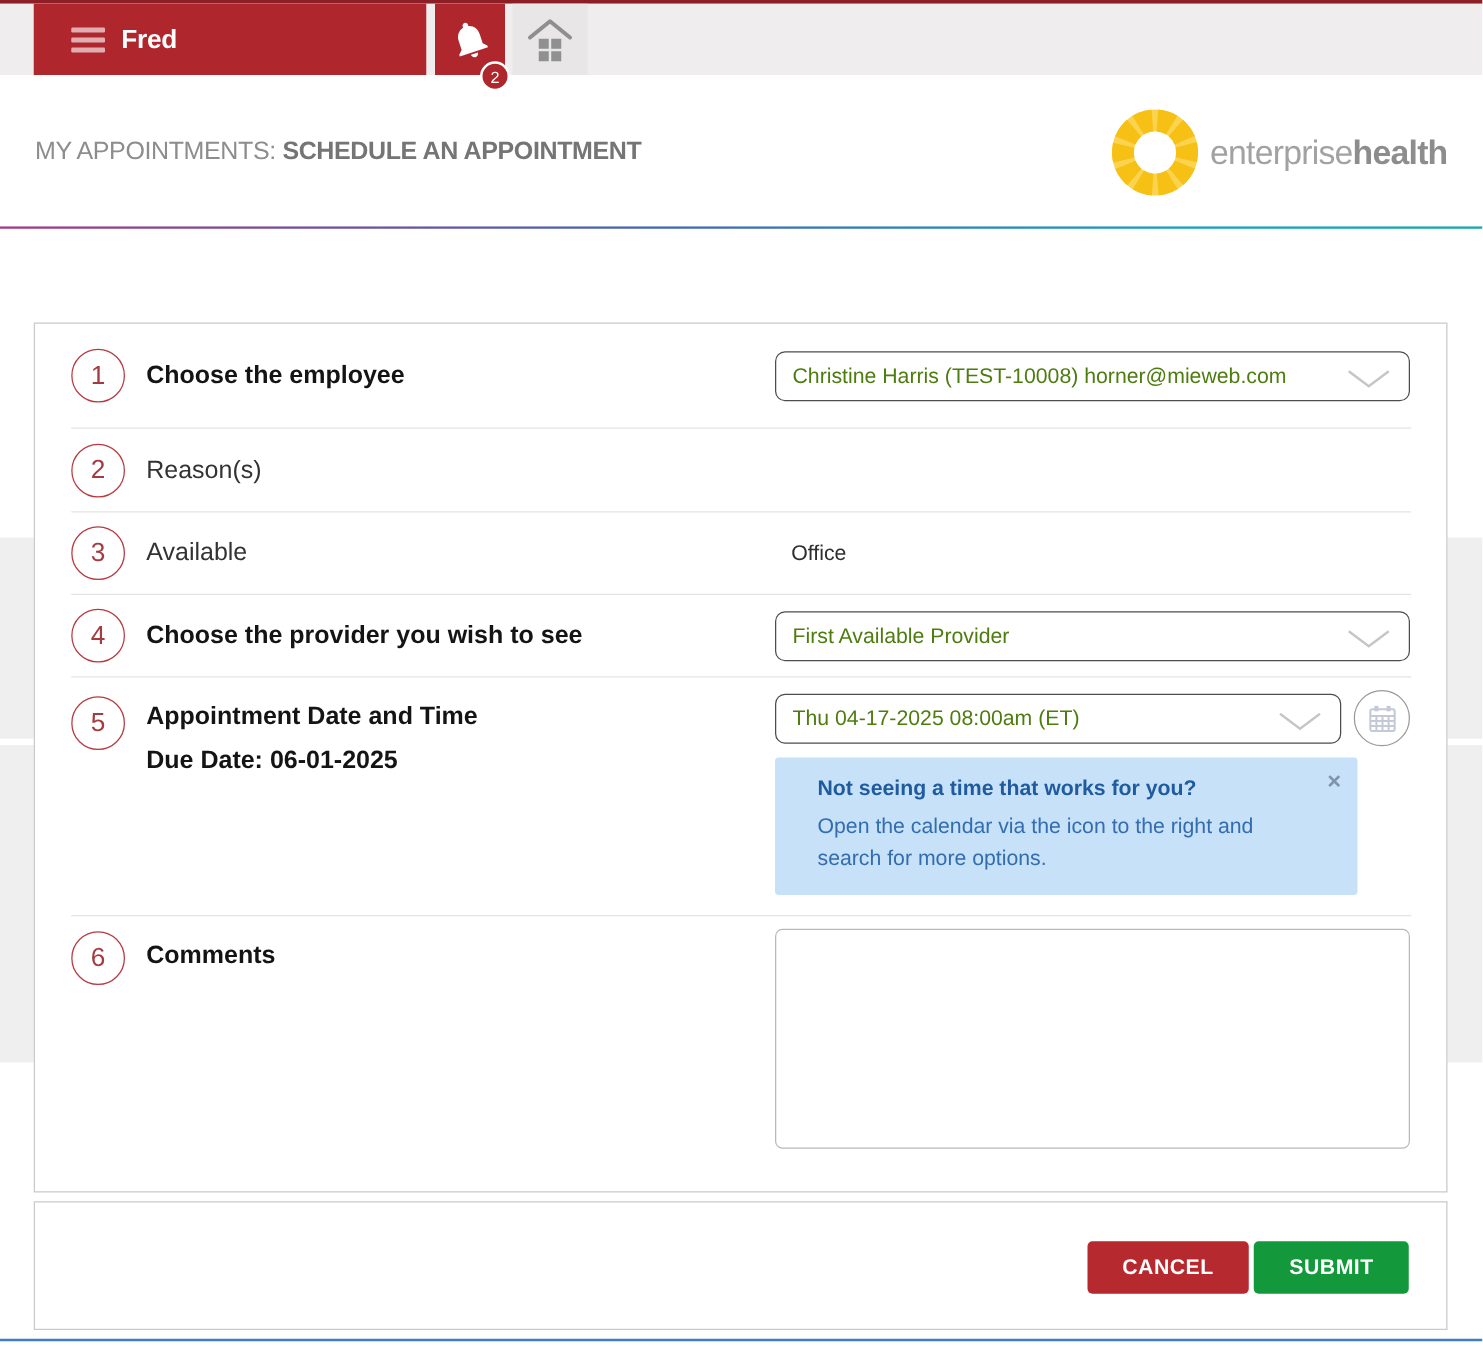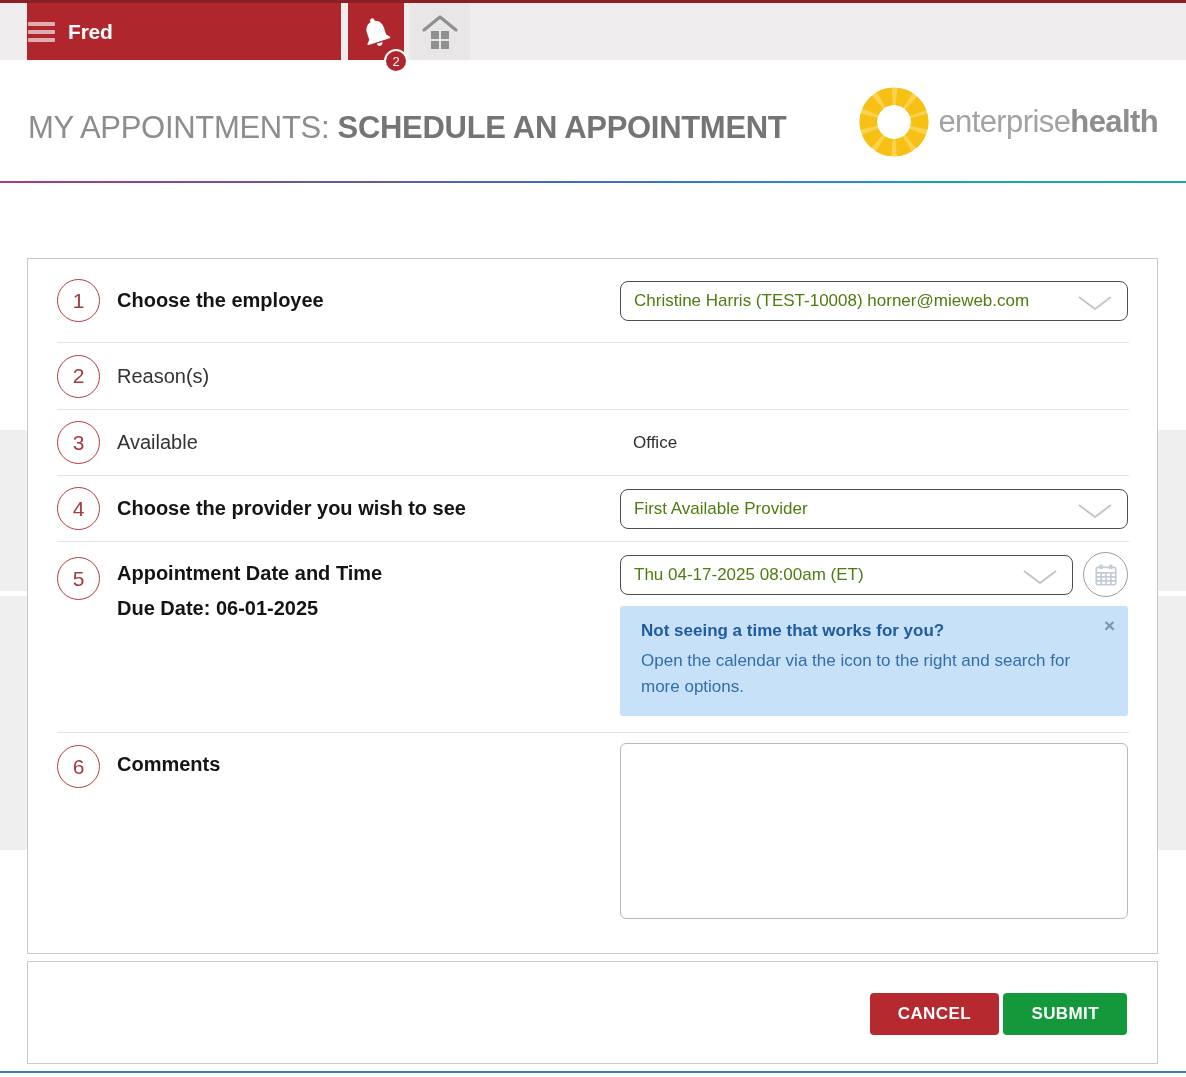--- a/index.html
+++ b/index.html
@@ -2,35 +2,35 @@
 <html><head>
 <meta charset="utf-8">
 <style>
   * { margin:0; padding:0; box-sizing:border-box; }
   html,body { width:1186px; background:#fff; font-family:"Liberation Sans", sans-serif; }
   body { height:1077px; overflow:hidden; }
 
   
   .topstrip { height:3px; background:#8c1e25; }
   .topbar { height:57px; background:#efeded; display:flex; align-items:stretch; }
-  .brand-block { margin-left:27px; width:314px; background:#b0262d; display:flex; align-items:center; padding-left:1px; cursor:pointer; }
+  .brand-block { margin-left:27px; width:314px; background:#b0262d; display:flex; align-items:center; padding-left:30px; cursor:pointer; }
   .hamburger { display:flex; flex-direction:column; gap:4px; margin-right:13px; }
   .hamburger span { display:block; width:27px; height:4px; background:#e0aeb1; border-radius:1px; }
   .brand-name { color:#fff; font-size:21px; font-weight:bold; letter-spacing:-0.2px; }
   .bell-tab { margin-left:7px; width:56px; background:#b0262d; display:flex; align-items:center; justify-content:center; position:relative; cursor:pointer; }
   .bell-tab svg { transform:rotate(-18deg); }
   .badge { position:absolute; bottom:-13px; right:-4px; width:24px; height:24px; border-radius:50%; background:#b0262d; border:2px solid #fff; color:#fff; font-size:13px; display:flex; align-items:center; justify-content:center; z-index:5; }
   .home-tab { margin-left:6px; width:60px; background:#e8e6e6; display:flex; align-items:center; justify-content:center; cursor:pointer; }
 
   
   .header { height:121px; position:relative; background:#fff; }
-  .page-title { position:absolute; left:28px; top:50px; font-size:31px; letter-spacing:-0.3px; color:#8d8d8d; white-space:nowrap; }
+  .page-title { position:absolute; left:28px; top:50px; font-size:20px; letter-spacing:-0.3px; color:#8d8d8d; white-space:nowrap; }
   .page-title b { color:#757575; }
   .logo { position:absolute; right:28px; top:24px; display:flex; align-items:center; }
-  .logo-text { font-size:31px; color:#a2a2a2; letter-spacing:-0.6px; margin-left:6px; }
+  .logo-text { font-size:27px; color:#a2a2a2; letter-spacing:-0.6px; margin-left:6px; }
   .logo-text b { color:#8d8d8d; }
   .gradient-line { height:2px; background:linear-gradient(90deg,#a03a8c 0%, #4468b0 45%, #14a3bc 82%, #16a7b0 100%); }
 
   
   .page-area { position:relative; }
   .bg-strip { position:absolute; left:0; width:1186px; background:#efefef; z-index:0; }
   .bg-strip.s1 { top:172px; height:161px; }
   .bg-strip.s2 { top:338px; height:254px; }
 
   .card { position:relative; z-index:1; margin:75px 28px 0 27px; background:#fff; border:1px solid #c9c9c9; }
@@ -49,21 +49,21 @@
 
   .plain-value { font-size:17px; color:#2f2f2f; padding-left:13px; }
 
   .select-box { position:relative; height:40px; border:1.5px solid #4d4d4d; border-radius:8px; background:#fff; display:flex; align-items:center; padding:0 54px 0 13px; font-size:17px; color:#4d7c0f; cursor:pointer; }
   .select-box .chev { position:absolute; right:14px; top:13px; }
   .r1 .select-box, .r4 .select-box { width:508px; }
   .date-line { display:flex; align-items:center; }
   .date-line .select-box { width:453px; }
   .cal-btn { width:45px; height:45px; margin-left:10px; border:1px solid #9a9a9a; border-radius:50%; background:#fff; display:flex; align-items:center; justify-content:center; cursor:pointer; }
 
-  .info-box { margin-top:9px; width:508px; min-height:109px; background:#c7e1f9; border-radius:3px; padding:15px 40px 15px 21px; position:relative; }
+  .info-box { margin-top:9px; width:466px; min-height:109px; background:#c7e1f9; border-radius:3px; padding:15px 40px 15px 34px; position:relative; }
   .info-title { font-size:17px; font-weight:bold; color:#1f5b9e; margin-bottom:7px; }
   .info-body { font-size:17px; color:#336dad; line-height:1.55; max-width:445px; }
   .info-close { position:absolute; top:10px; right:13px; font-size:19px; font-weight:bold; color:#7f93ab; cursor:pointer; line-height:1; }
 
   .comments-area { width:508px; height:176px; border:1px solid #b9b9b9; border-radius:6px; resize:none; font-family:"Liberation Sans", sans-serif; font-size:16px; padding:10px 12px; color:#333; outline:none; }
 
   
   .footer-bar { position:relative; z-index:1; margin:7px 28px 0 27px; height:103px; background:#fff; border:1px solid #c9c9c9; }
   .btn { position:absolute; top:31px; height:42px; border:none; border-radius:4px; color:#fff; font-family:"Liberation Sans", sans-serif; font-size:17px; font-weight:bold; letter-spacing:0.4px; padding:0 28px; cursor:pointer; }
   .btn-cancel { right:158px; background:#b5292f; }

